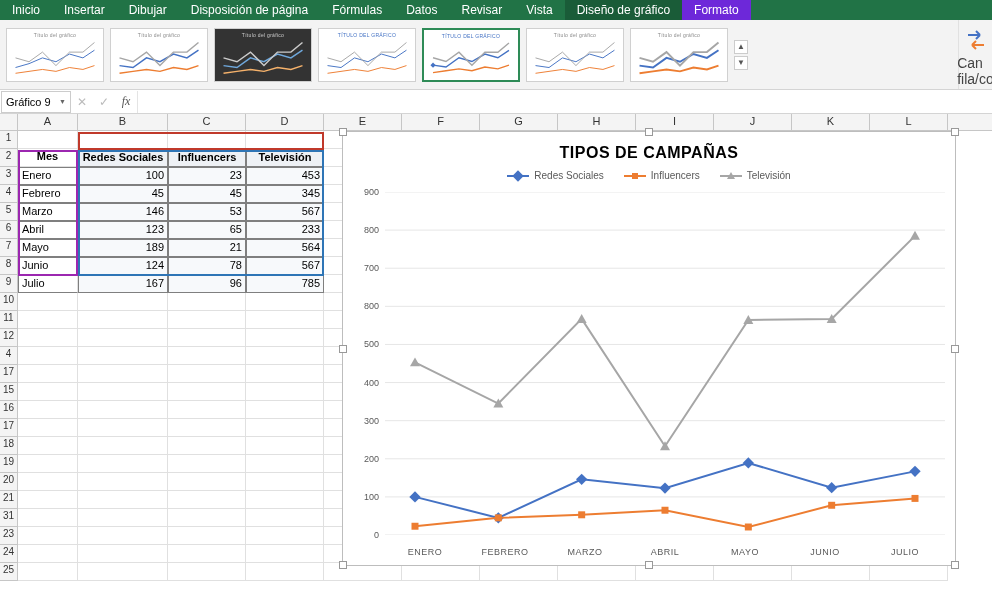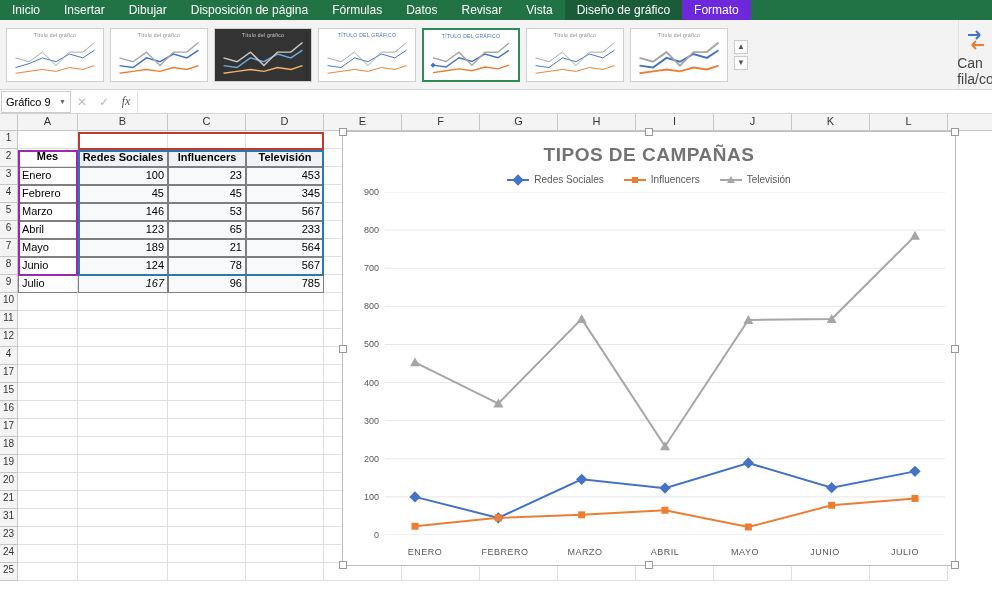--- a/index.html
+++ b/index.html
@@ -56,21 +56,21 @@
 .data-cell{ border:1px solid #7f7f7f; background:#f7f9fb; }
 .mes-cell{ border-top:1px solid #7f7f7f; border-bottom:1px solid #7f7f7f; border-left:1px solid #7f7f7f; }
 
 
 .chart-obj { position:absolute; left:342px; top:17px; width:614px; height:435px; border:1px solid #bdbdbd; background:#fff; }
 .chart-handle { position:absolute; width:8px; height:8px; background:#fff; border:1px solid #999; }
 .ch-tl{top:-4px;left:-4px}.ch-tr{top:-4px;right:-4px}.ch-bl{bottom:-4px;left:-4px}.ch-br{bottom:-4px;right:-4px}
 .ch-tm{top:-4px;left:calc(50% - 4px)}.ch-bm{bottom:-4px;left:calc(50% - 4px)}
 .ch-ml{left:-4px;top:calc(50% - 4px)}.ch-mr{right:-4px;top:calc(50% - 4px)}
 
-.chart-title { text-align:center; font-size:19px; font-weight:600; color:#737373; letter-spacing:.5px; margin-top:12px; }
+.chart-title { text-align:center; font-size:16px; font-weight:600; color:#000000; letter-spacing:.5px; margin-top:12px; }
 .legend { display:flex; justify-content:center; gap:20px; font-size:10px; color:#595959; margin-top:8px; }
 .leg-item { display:flex; align-items:center; gap:5px; }
 .leg-mark { width:22px; height:10px; position:relative; }
 .leg-mark .line{ position:absolute; top:4px; left:0; right:0; height:2px; }
 .leg-mark .pt{ position:absolute; top:1px; left:7px; width:8px; height:8px; transform:rotate(45deg);}
 .leg-mark .sq{ position:absolute; top:2px; left:8px; width:6px; height:6px; }
 .leg-mark .tri{ position:absolute; top:1px; left:7px; width:0; height:0; border-left:4px solid transparent; border-right:4px solid transparent; border-bottom:7px solid #a6a6a6;}
 
 .plot { position:absolute; left:42px; right:10px; top:60px; bottom:30px; }
 .xlabels { position:absolute; left:42px; right:10px; bottom:8px; display:flex; font-size:9px; color:#595959; letter-spacing:.5px;}
@@ -302,21 +302,21 @@
         <div class="cell" style="width: 78px;"></div>
         <div class="cell" style="width: 78px;"></div>
         <div class="cell" style="width: 78px;"></div>
         <div class="cell" style="width: 78px;"></div>
         <div class="cell" style="width: 78px;"></div>
         <div class="cell" style="width: 78px;"></div>
       </div>
       <div class="row">
         <div class="row-h">9</div>
         <div class="cell mes-cell" style="width: 60px;">Julio</div>
-        <div class="cell data-cell r" style="width: 90px; font-style: italic;">167</div>
+        <div class="cell data-cell r" style="width: 90px;">167</div>
         <div class="cell data-cell r" style="width: 78px;">96</div>
         <div class="cell data-cell r" style="width: 78px;">785</div>
         <div class="cell" style="width: 78px;"></div>
         <div class="cell" style="width: 78px;"></div>
         <div class="cell" style="width: 78px;"></div>
         <div class="cell" style="width: 78px;"></div>
         <div class="cell" style="width: 78px;"></div>
         <div class="cell" style="width: 78px;"></div>
         <div class="cell" style="width: 78px;"></div>
         <div class="cell" style="width: 78px;"></div>

